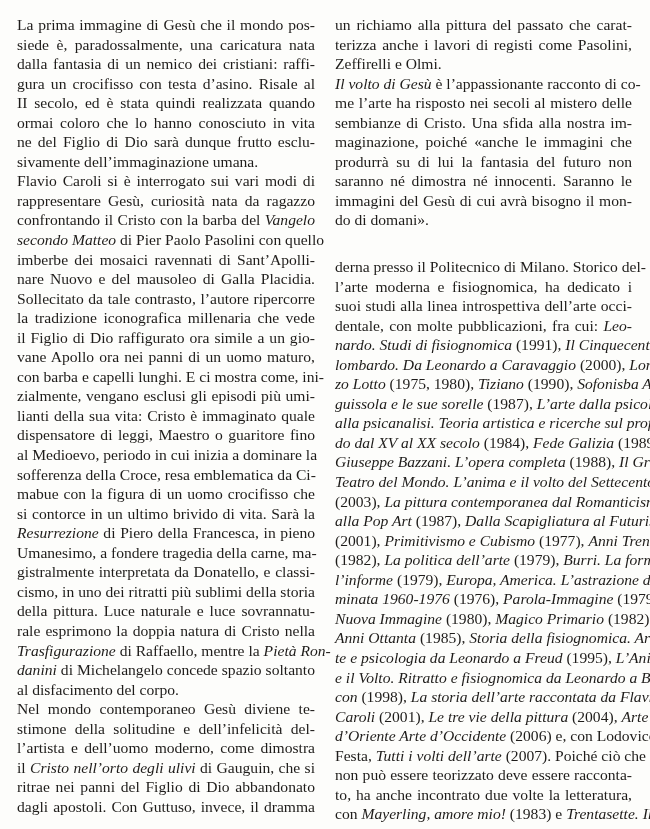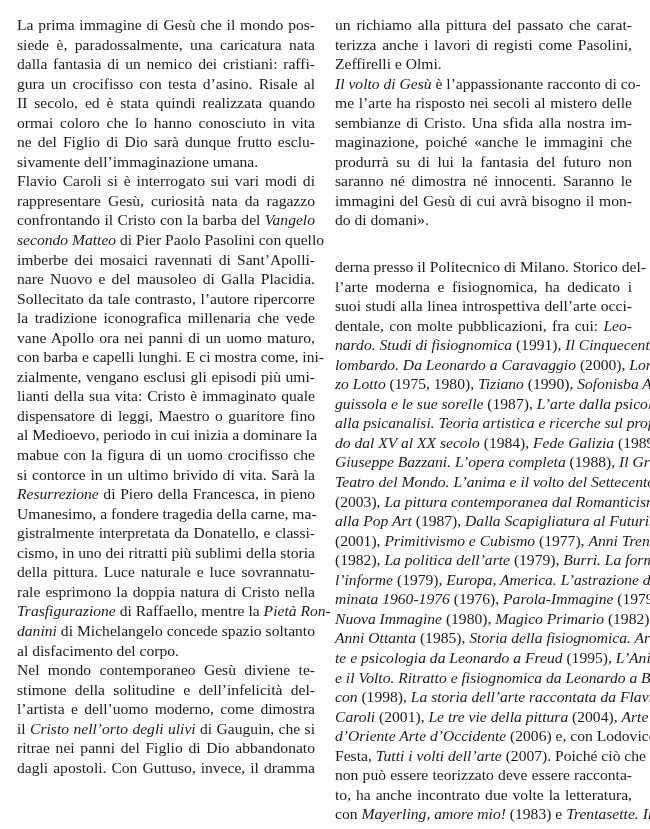--- a/index.html
+++ b/index.html
@@ -36,26 +36,28 @@
     </div>
   <div>
       <span class="line">Flavio Caroli si è interrogato sui vari modi di</span>
       <span class="line">rappresentare Gesù, curiosità nata da ragazzo</span>
       <span class="line">confrontando il Cristo con la barba del <i>Vangelo</i></span>
       <span class="line"><i>secondo Matteo</i> di Pier Paolo Pasolini con quello</span>
       <span class="line">imberbe dei mosaici ravennati di Sant’Apolli-</span>
       <span class="line">nare Nuovo e del mausoleo di Galla Placidia.</span>
       <span class="line">Sollecitato da tale contrasto, l’autore ripercorre</span>
       <span class="line">la tradizione iconografica millenaria che vede</span>
+      <span class="line">il Figlio di Dio raffigurato ora simile a un gio-</span>
       <span class="line">vane Apollo ora nei panni di un uomo maturo,</span>
       <span class="line">con barba e capelli lunghi. E ci mostra come, ini-</span>
       <span class="line">zialmente, vengano esclusi gli episodi più umi-</span>
       <span class="line">lianti della sua vita: Cristo è immaginato quale</span>
       <span class="line">dispensatore di leggi, Maestro o guaritore fino</span>
       <span class="line">al Medioevo, periodo in cui inizia a dominare la</span>
+      <span class="line">sofferenza della Croce, resa emblematica da Ci-</span>
       <span class="line">mabue con la figura di un uomo crocifisso che</span>
       <span class="line">si contorce in un ultimo brivido di vita. Sarà la</span>
       <span class="line"><i>Resurrezione</i> di Piero della Francesca, in pieno</span>
       <span class="line">Umanesimo, a fondere tragedia della carne, ma-</span>
       <span class="line">gistralmente interpretata da Donatello, e classi-</span>
       <span class="line">cismo, in uno dei ritratti più sublimi della storia</span>
       <span class="line">della pittura. Luce naturale e luce sovrannatu-</span>
       <span class="line">rale esprimono la doppia natura di Cristo nella</span>
       <span class="line"><i>Trasfigurazione</i> di Raffaello, mentre la <i>Pietà Ron-</i></span>
       <span class="line"><i>danini</i> di Michelangelo concede spazio soltanto</span>

